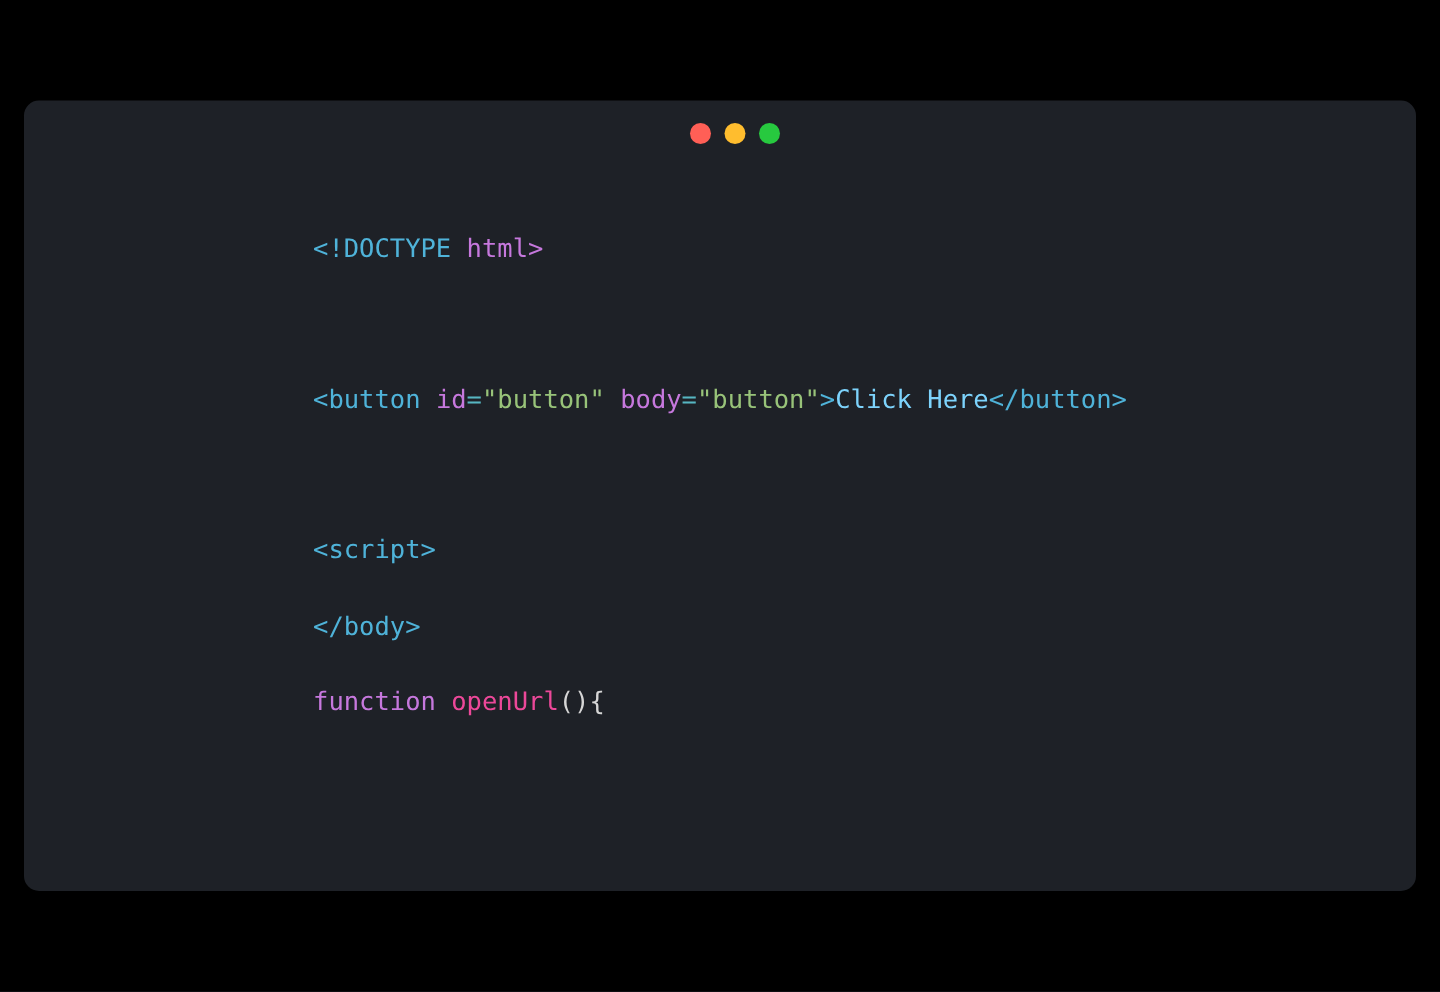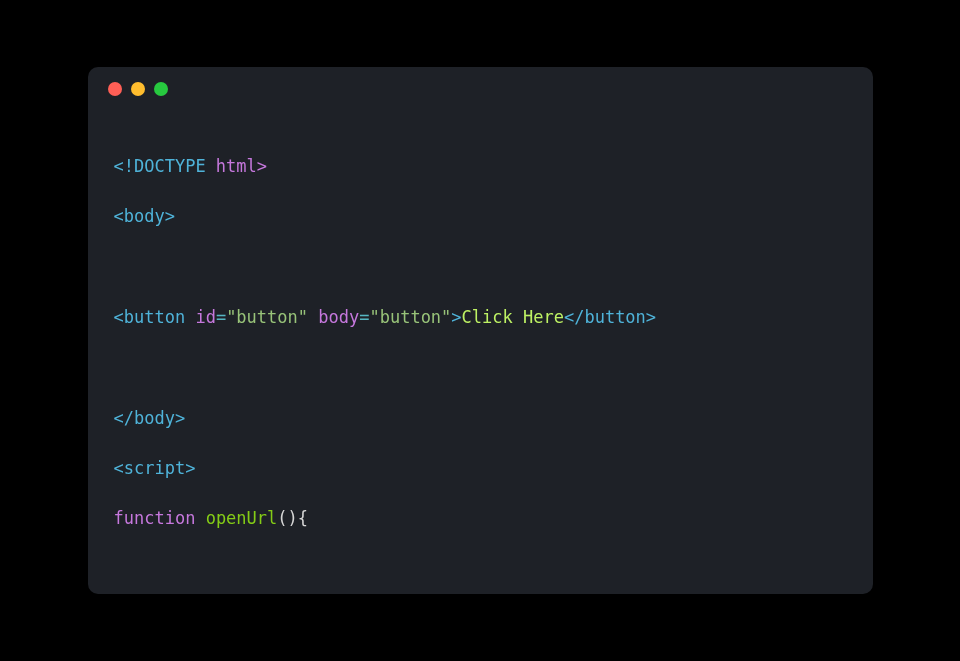--- a/index.html
+++ b/index.html
@@ -6,28 +6,29 @@
   body {
     width: 960px;
     height: 661px;
     background: #000000;
     display: flex;
     align-items: center;
     justify-content: center;
     font-family: "SF Mono", "Monaco", "Menlo", "Consolas", monospace;
   }
   .terminal {
-    width: 785px;
+    width: 928px;
     height: 527px;
     background: #1e2127;
     border-radius: 10px;
     box-shadow: 0 20px 60px rgba(0,0,0,0.6);
     overflow: hidden;
     display: flex;
     flex-direction: column;
+    align-items: center;
   }
   .titlebar {
     height: 44px;
     display: flex;
     align-items: center;
     padding-left: 20px;
     gap: 9px;
   }
   .dot {
     width: 14px;
@@ -43,43 +44,42 @@
     font-size: 17px;
     line-height: 1.48;
     color: #d6d6d6;
     white-space: pre;
     overflow: hidden;
   }
   .code-line { display: block; }
   .t-tag { color: #4fb3d9; }
   .t-attr { color: #c678dd; }
   .t-str { color: #98c379; }
-  .t-text { color: #bef264; }
+  .t-text { color: #7dd3fc; }
   .t-kw { color: #c678dd; }
-  .t-call { color: #84cc16; }
+  .t-call { color: #ec4899; }
   .t-op { color: #56b6c2; }
   .t-punc { color: #d6d6d6; }
 </style>
 </head>
 <body>
 
 <div class="terminal">
   <div class="titlebar">
     <div class="dot red"></div>
     <div class="dot yellow"></div>
     <div class="dot green"></div>
   </div>
   <div class="code-area">
 <span class="code-line"><span class="t-tag">&lt;!DOCTYPE</span><span class="t-attr"> html&gt;</span></span>
-<span class="code-line"><span class="t-tag">&lt;body&gt;</span></span>
 <span class="code-line"> </span>
 <span class="code-line"><span class="t-tag">&lt;button</span><span class="t-attr"> id</span><span class="t-op">=</span><span class="t-str">"button"</span><span class="t-attr"> body</span><span class="t-op">=</span><span class="t-str">"button"</span><span class="t-tag">&gt;</span><span class="t-text">Click Here</span><span class="t-tag">&lt;/button&gt;</span></span>
 <span class="code-line"> </span>
+<span class="code-line"><span class="t-tag">&lt;script&gt;</span></span>
 <span class="code-line"><span class="t-tag">&lt;/body&gt;</span></span>
-<span class="code-line"><span class="t-tag">&lt;script&gt;</span></span>
 <span class="code-line"><span class="t-kw">function</span><span> </span><span class="t-call">openUrl</span><span class="t-punc">(){</span></span>
 
 
 
 
 
 
 
 </div>
 </div>

